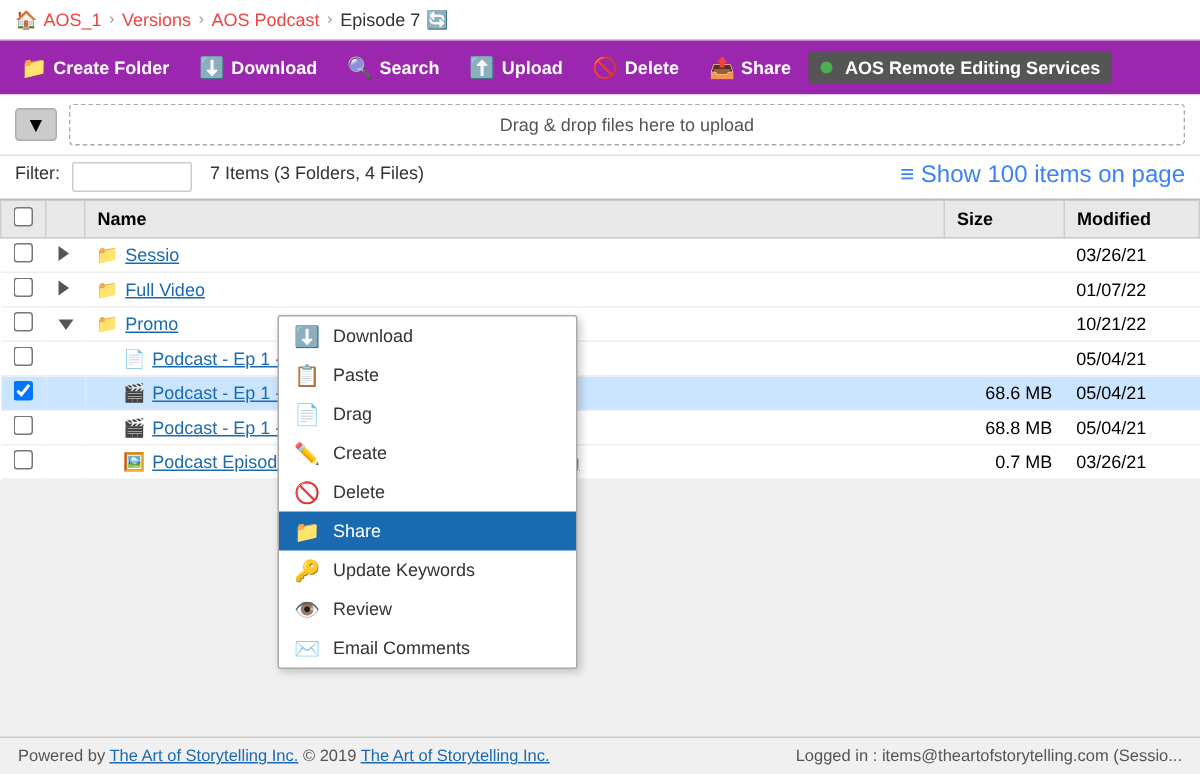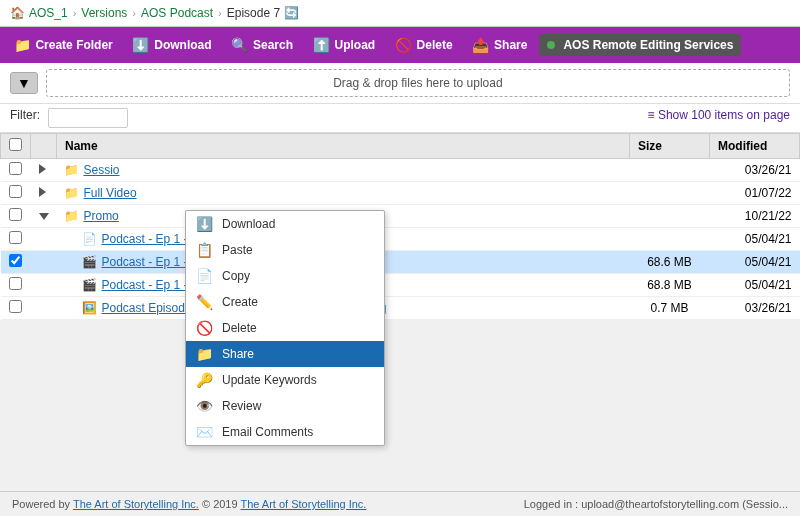--- a/index.html
+++ b/index.html
@@ -3,21 +3,21 @@
   <meta charset="utf-8">
   <style>
     * { margin: 0; padding: 0; box-sizing: border-box; }
     body { font-family: Arial, sans-serif; font-size: 12px; background: #f0f0f0; width: 800px; height: 516px; overflow: hidden; }
 
     
     .breadcrumb { display: flex; align-items: center; background: #fff; padding: 6px 10px; border-bottom: 1px solid #ccc; font-size: 12px; }
     .breadcrumb-item { display: flex; align-items: center; }
     .breadcrumb-item .icon { margin-right: 4px; }
     .breadcrumb-sep { margin: 0 5px; color: #999; font-size: 11px; }
-    .breadcrumb-item a { color: #15803d; text-decoration: none; }
+    .breadcrumb-item a { color: #ef4444; text-decoration: none; }
     .breadcrumb-item span { color: #333; }
     .breadcrumb-refresh { margin-left: 4px; color: #1a6ab1; cursor: pointer; }
 
     
     .toolbar { background: #9b27af; display: flex; align-items: center; padding: 0 6px; height: 36px; gap: 4px; }
     .toolbar-btn { display: flex; align-items: center; gap: 4px; color: #fff; padding: 4px 8px; cursor: pointer; border-radius: 3px; font-size: 12px; font-weight: bold; white-space: nowrap; }
     .toolbar-btn .tb-icon { font-size: 14px; }
     .toolbar-btn.aos-remote { background: #555; border-radius: 3px; padding: 4px 8px; }
     .dot-green { width: 8px; height: 8px; background: #4caf50; border-radius: 50%; display: inline-block; margin-right: 4px; }
 
@@ -25,33 +25,33 @@
     .upload-bar { display: flex; align-items: center; background: #fff; padding: 6px 10px; border-bottom: 1px solid #ddd; gap: 8px; }
     .upload-arrow { background: #ccc; border: 1px solid #aaa; border-radius: 3px; padding: 2px 6px; cursor: pointer; font-size: 14px; }
     .add-files-btn { border: 1px solid #aaa; border-radius: 3px; padding: 3px 10px; cursor: pointer; background: #f5f5f5; color: #333; font-size: 12px; }
     .drop-zone { flex: 1; border: 1px dashed #aaa; text-align: center; padding: 6px; color: #555; border-radius: 3px; font-size: 12px; }
 
     
     .filter-bar { display: flex; align-items: flex-start; background: #fff; padding: 4px 10px; border-bottom: 1px solid #ddd; gap: 8px; font-size: 12px; }
     .filter-label { color: #333; }
     .filter-input { border: 1px solid #ccc; padding: 2px 6px; border-radius: 2px; font-size: 12px; width: 80px; }
     .items-count { font-size: 12px; color: #333; margin-left: 4px; }
-    .show-items-link { color: #4c1d95; cursor: pointer; text-decoration: none; margin-left: auto; font-size: 12px; }
+    .show-items-link { color: #3b82f6; cursor: pointer; text-decoration: none; margin-left: auto; font-size: 16px; }
 
     
     .file-table { width: 100%; border-collapse: collapse; background: #fff; font-size: 12px; }
     .file-table th { background: #e8e8e8; border: 1px solid #ccc; padding: 4px 8px; text-align: left; font-weight: bold; cursor: pointer; }
     .file-table th:first-child { width: 24px; }
     .file-table td { border-bottom: 1px solid #eee; padding: 3px 8px; vertical-align: middle; }
     .file-table tr.selected { background: #cce5ff; }
     .checkbox-col { width: 24px; text-align: center; }
     .expand-col { width: 16px; }
     .file-row-name { color: #1a6ab1; cursor: pointer; }
-    .size-col { width: 80px; text-align: center; }
-    .modified-col { width: 90px; text-align: right; }
+    .size-col { width: 80px; text-align: right; }
+    .modified-col { width: 90px; }
     .arrow-right { display: inline-block; width: 0; height: 0; border-top: 5px solid transparent; border-bottom: 5px solid transparent; border-left: 7px solid #555; cursor: pointer; }
     .arrow-down { display: inline-block; width: 0; height: 0; border-left: 5px solid transparent; border-right: 5px solid transparent; border-top: 7px solid #555; cursor: pointer; }
 
     
     .context-menu { position: absolute; top: 210px; left: 185px; background: #fff; border: 1px solid #aaa; box-shadow: 2px 2px 6px rgba(0,0,0,0.2); width: 200px; z-index: 100; border-radius: 2px; }
     .context-menu-item { display: flex; align-items: center; padding: 5px 10px; cursor: pointer; font-size: 12px; color: #333; gap: 8px; }
     .context-menu-item.active { background: #1a6ab1; color: #fff; }
     .context-menu-item.active .cm-icon { color: #fff; }
     .cm-icon { font-size: 14px; width: 18px; text-align: center; }
 
@@ -117,20 +117,21 @@
 </div>
 
 <div class="upload-bar">
   <button class="upload-arrow">▼</button>
   <div class="drop-zone">Drag &amp; drop files here to upload</div>
 </div>
 
 <div class="filter-bar">
   <span class="filter-label">Filter:</span>
   <input class="filter-input" type="text" style="">
+  <span class="items-count">7 Items (3 Folders, 4 Files)</span>
   <a href="#" class="show-items-link">≡ Show 100 items on page</a>
 </div>
 
 <div class="table-container">
   <table class="file-table">
     <thead>
       <tr>
         <th class="checkbox-col"><input type="checkbox" style=""></th>
         <th class="expand-col"></th>
         <th>Name</th>
@@ -197,21 +198,21 @@
 <div class="context-menu-item">
       <span class="cm-icon">⬇️</span>
       <span>Download</span>
     </div>
     <div class="context-menu-item">
       <span class="cm-icon">📋</span>
       <span>Paste</span>
     </div>
     <div class="context-menu-item">
       <span class="cm-icon">📄</span>
-      <span>Copy</span>
+      <span>Drag</span>
     </div>
     <div class="context-menu-item">
       <span class="cm-icon">✏️</span>
       <span>Create</span>
     </div>
     <div class="context-menu-item">
       <span class="cm-icon">🚫</span>
       <span>Delete</span>
     </div>
     <div class="context-menu-item active">
@@ -234,15 +235,15 @@
 
 <div class="footer">
   <div>
     <span>Powered by</span>
     <a href="#">The Art of Storytelling Inc.</a>
     <span> </span><span>© 2019</span>
     <a href="#">The Art of Storytelling Inc.</a>
   </div>
   <div>
     <span>Logged in :</span>
-    <span>upload@theartofstorytelling.com (Sessio...</span>
+    <span>items@theartofstorytelling.com (Sessio...</span>
   </div>
 </div>
 
 </body></html>

